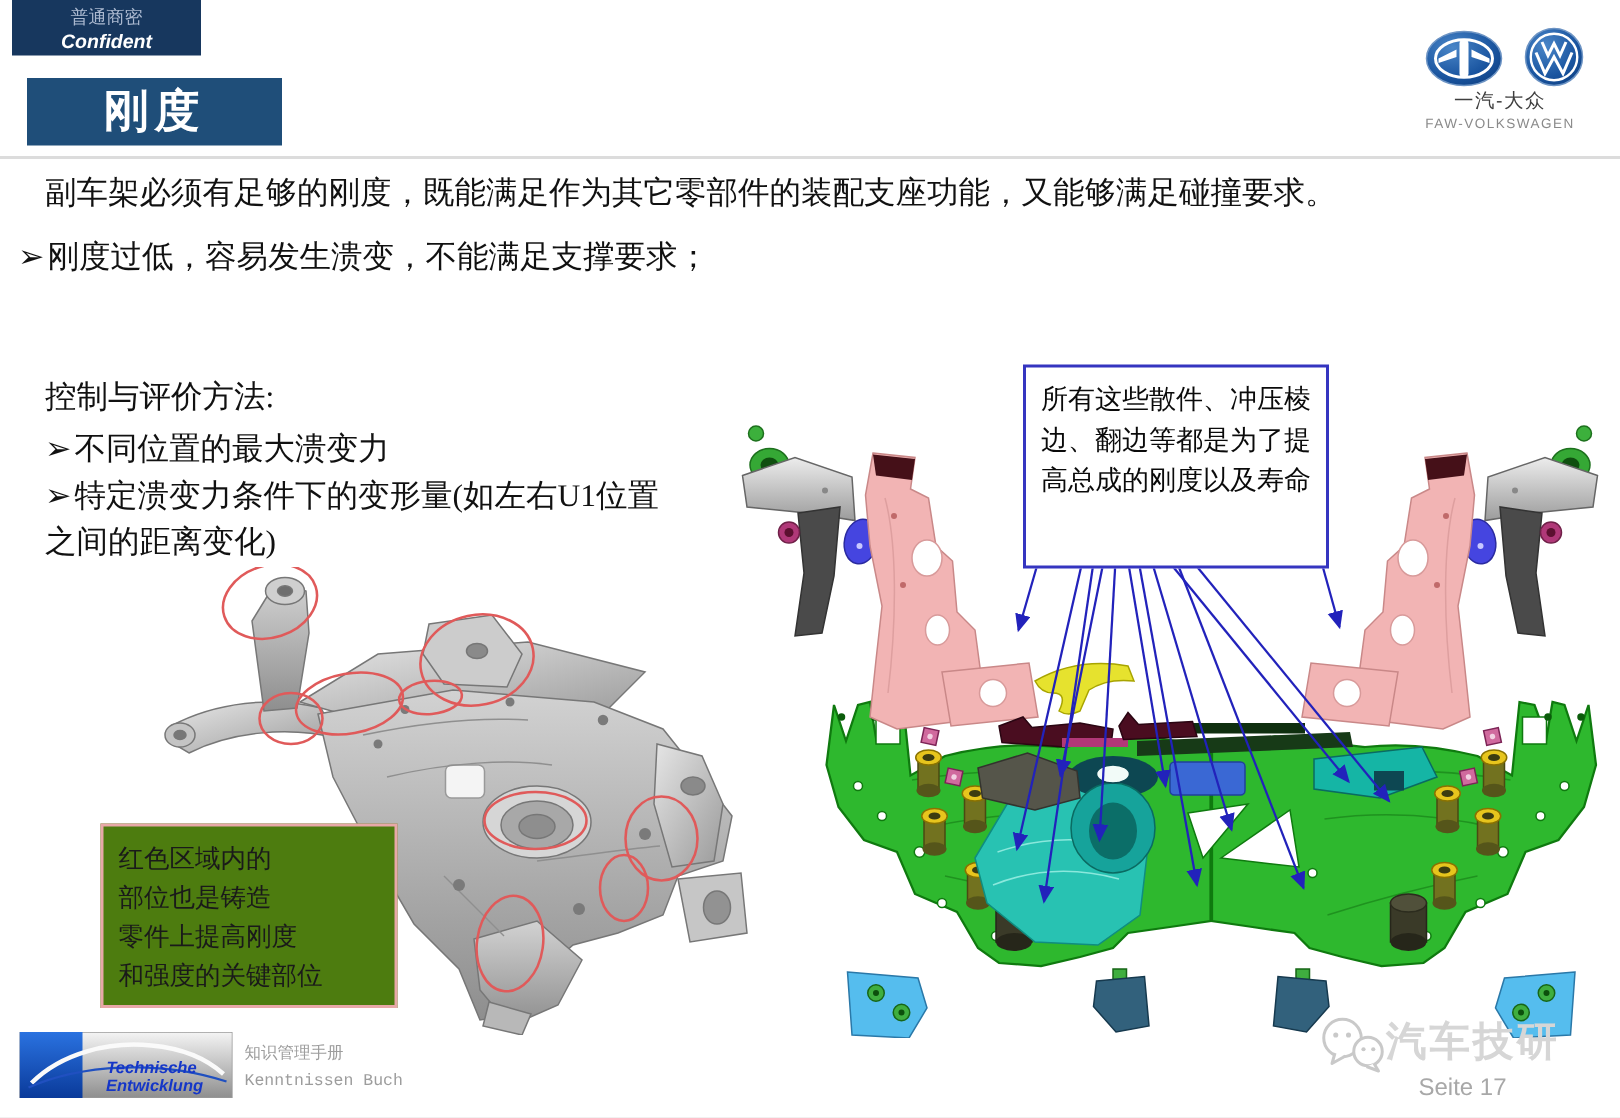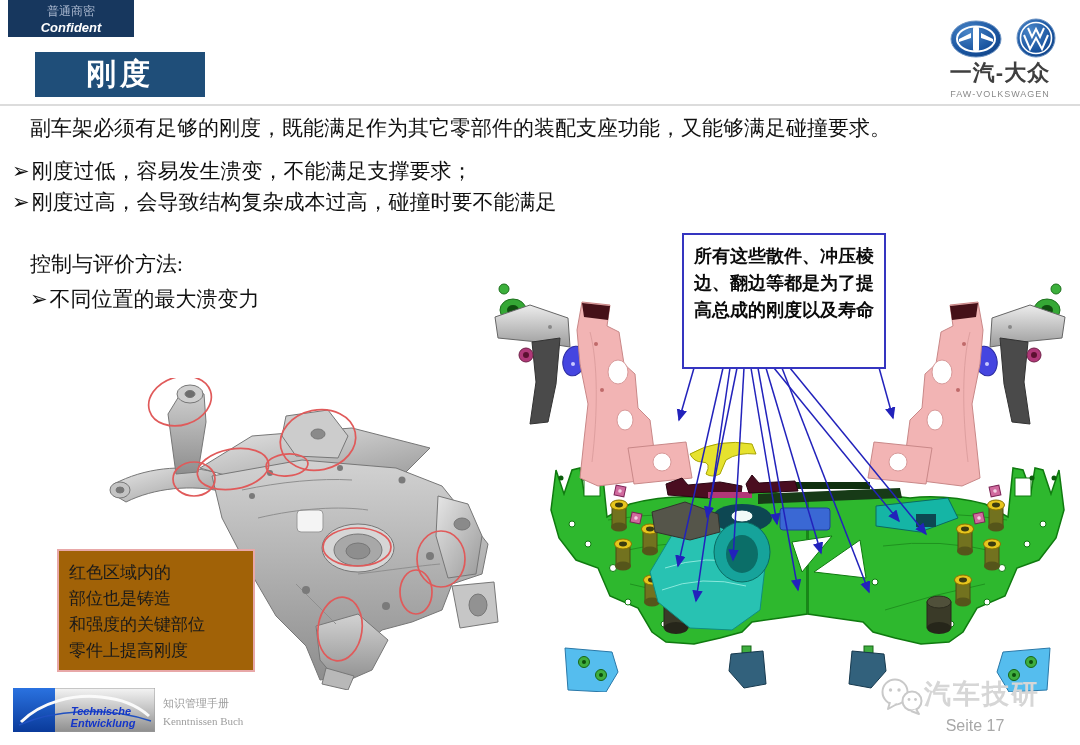--- a/index.html
+++ b/index.html
@@ -4,39 +4,39 @@
 <style>
   html,body{margin:0;padding:0;background:#e8e8e8;}
   .slide{position:relative;width:1080px;height:745px;background:#ffffff;overflow:hidden;
          font-family:"Liberation Serif","DejaVu Serif",serif;}
   .abs{position:absolute;}
   
   .badge{left:8px;top:0;width:126px;height:37px;background:#17375e;text-align:center;
          font-family:"Liberation Sans","DejaVu Sans",sans-serif;}
   .badge .l1{font-size:12px;color:#aab8cf;padding-top:3px;}
   .badge .l2{font-size:13px;color:#ffffff;font-weight:bold;font-style:italic;}
-  .titlebox{left:35px;top:52px;width:170px;height:45px;background:#1f4e79;color:#fff;
+  .titlebox{left:18px;top:52px;width:170px;height:45px;background:#1f4e79;color:#fff;
             display:flex;align-items:center;justify-content:center;font-size:30px;font-weight:bold;letter-spacing:4px;}
   .sep{left:0;top:104px;width:1080px;height:2px;background:#dcdcdc;}
   .brandtext{left:940px;top:58px;width:120px;text-align:center;font-family:"Liberation Sans","DejaVu Sans",sans-serif;}
-  .brandtext .cn{font-size:22px;font-weight:bold;color:#3f3f3f;letter-spacing:1px;}
+  .brandtext .cn{font-size:13px;font-weight:normal;color:#3f3f3f;letter-spacing:1px;}
   .brandtext .en{font-size:9px;color:#8a8a8a;letter-spacing:1px;margin-top:1px;}
   
   .intro{left:30px;top:113px;width:1030px;font-size:21px;color:#111;line-height:30px;}
   .bullets{left:12px;top:156px;width:1000px;font-size:21px;color:#111;line-height:31px;}
   .mhead{left:30px;top:250px;font-size:21px;color:#111;}
   .mbullets{left:30px;top:284px;width:430px;font-size:21px;color:#111;line-height:31px;}
   .bm{margin-right:2px;}
   
-  .bluebox{left:682px;top:233px;width:180px;height:116px;border:2px solid #3535c0;background:#fff;
-           padding:8px 10px;font-size:18px;line-height:27px;color:#0a0a0a;font-weight:bold;}
-  .redbox{left:57px;top:549px;width:174px;height:101px;border:2px solid #e8a8a8;background:#a16207;
+  .bluebox{left:682px;top:243px;width:180px;height:116px;border:2px solid #3535c0;background:#fff;
+           padding:8px 10px;font-size:18px;line-height:27px;color:#0a0a0a;}
+  .redbox{left:67px;top:549px;width:174px;height:101px;border:2px solid #e8a8a8;background:#4d7c0f;
           padding:9px 10px;font-size:17px;line-height:26px;color:#1a1a1a;}
   
-  .manual{left:163px;top:694px;font-family:Liberation Serif, serif;
+  .manual{left:163px;top:694px;font-family:Liberation Mono, monospace;
           font-size:11px;color:#9d9d9d;line-height:18px;}
   .watermark{left:924px;top:676px;font-family:"Liberation Sans","DejaVu Sans",sans-serif;
              font-size:27px;font-weight:bold;color:#d6d6d6;letter-spacing:2px;}
   .seite{left:915px;top:717px;width:120px;text-align:center;
          font-family:"Liberation Sans","DejaVu Sans",sans-serif;font-size:16px;color:#a8a8a8;}
   svg{display:block;}
 </style>
 </head>
 <body>
 
@@ -74,27 +74,27 @@
     <div class="en">FAW-VOLKSWAGEN</div>
   </div>
 
   <div class="abs titlebox">刚度</div>
   <div class="abs sep"></div>
 
   <div class="abs intro">副车架必须有足够的刚度，既能满足作为其它零部件的装配支座功能，又能够满足碰撞要求。</div>
 
   <div class="abs bullets">
     <div><span class="bm">➢</span><span>刚度过低，容易发生溃变，不能满足支撑要求；</span></div>
-    <div><span class="bm">➢</span><span>刚度过高，会导致结构复杂成本过高，碰撞时要不能满足</span></div>
   </div>
 
   <div class="abs mhead">控制与评价方法:</div>
 
   <div class="abs mbullets">
     <div><span class="bm">➢</span><span>不同位置的最大溃变力</span></div>
+    <div><span class="bm">➢</span><span>特定溃变力条件下的变形量(如左右U1位置之间的距离变化)</span></div>
   </div>
 
   <svg class="abs" style="left:100px;top:378px;" width="400" height="312" viewBox="0 0 400 312">
     <defs>
       <linearGradient id="Lg1" x1="0" y1="0" x2="1" y2="1">
           <stop offset="0" stop-color="#e6e6e6"></stop>
           <stop offset="1" stop-color="#9a9a9a"></stop>
         </linearGradient>
       <linearGradient id="Lg2" x1="0" y1="0" x2="0" y2="1">
           <stop offset="0" stop-color="#d2d2d2"></stop>
@@ -318,22 +318,22 @@
     </g>
   </svg>
 
   <div class="abs bluebox">
     <span>所有这些散件、冲压棱边、翻边等都是为了提高总成的刚度以及寿命</span>
   </div>
 
   <div class="abs redbox">
     <div>红色区域内的</div>
     <div>部位也是铸造</div>
+    <div>零件上提高刚度</div>
     <div>和强度的关键部位</div>
-    <div>零件上提高刚度</div>
   </div>
 
   <svg class="abs" style="left:13px;top:688px;" width="142" height="44" viewBox="0 0 142 44">
     <defs>
       <linearGradient id="Fblu" x1="0" y1="0" x2="0" y2="1">
           <stop offset="0" stop-color="#2a72e0"></stop>
           <stop offset="1" stop-color="#0a3a9a"></stop>
         </linearGradient>
       <linearGradient id="Fsil" x1="0" y1="0" x2="0" y2="1">
           <stop offset="0" stop-color="#f4f4f4"></stop>

